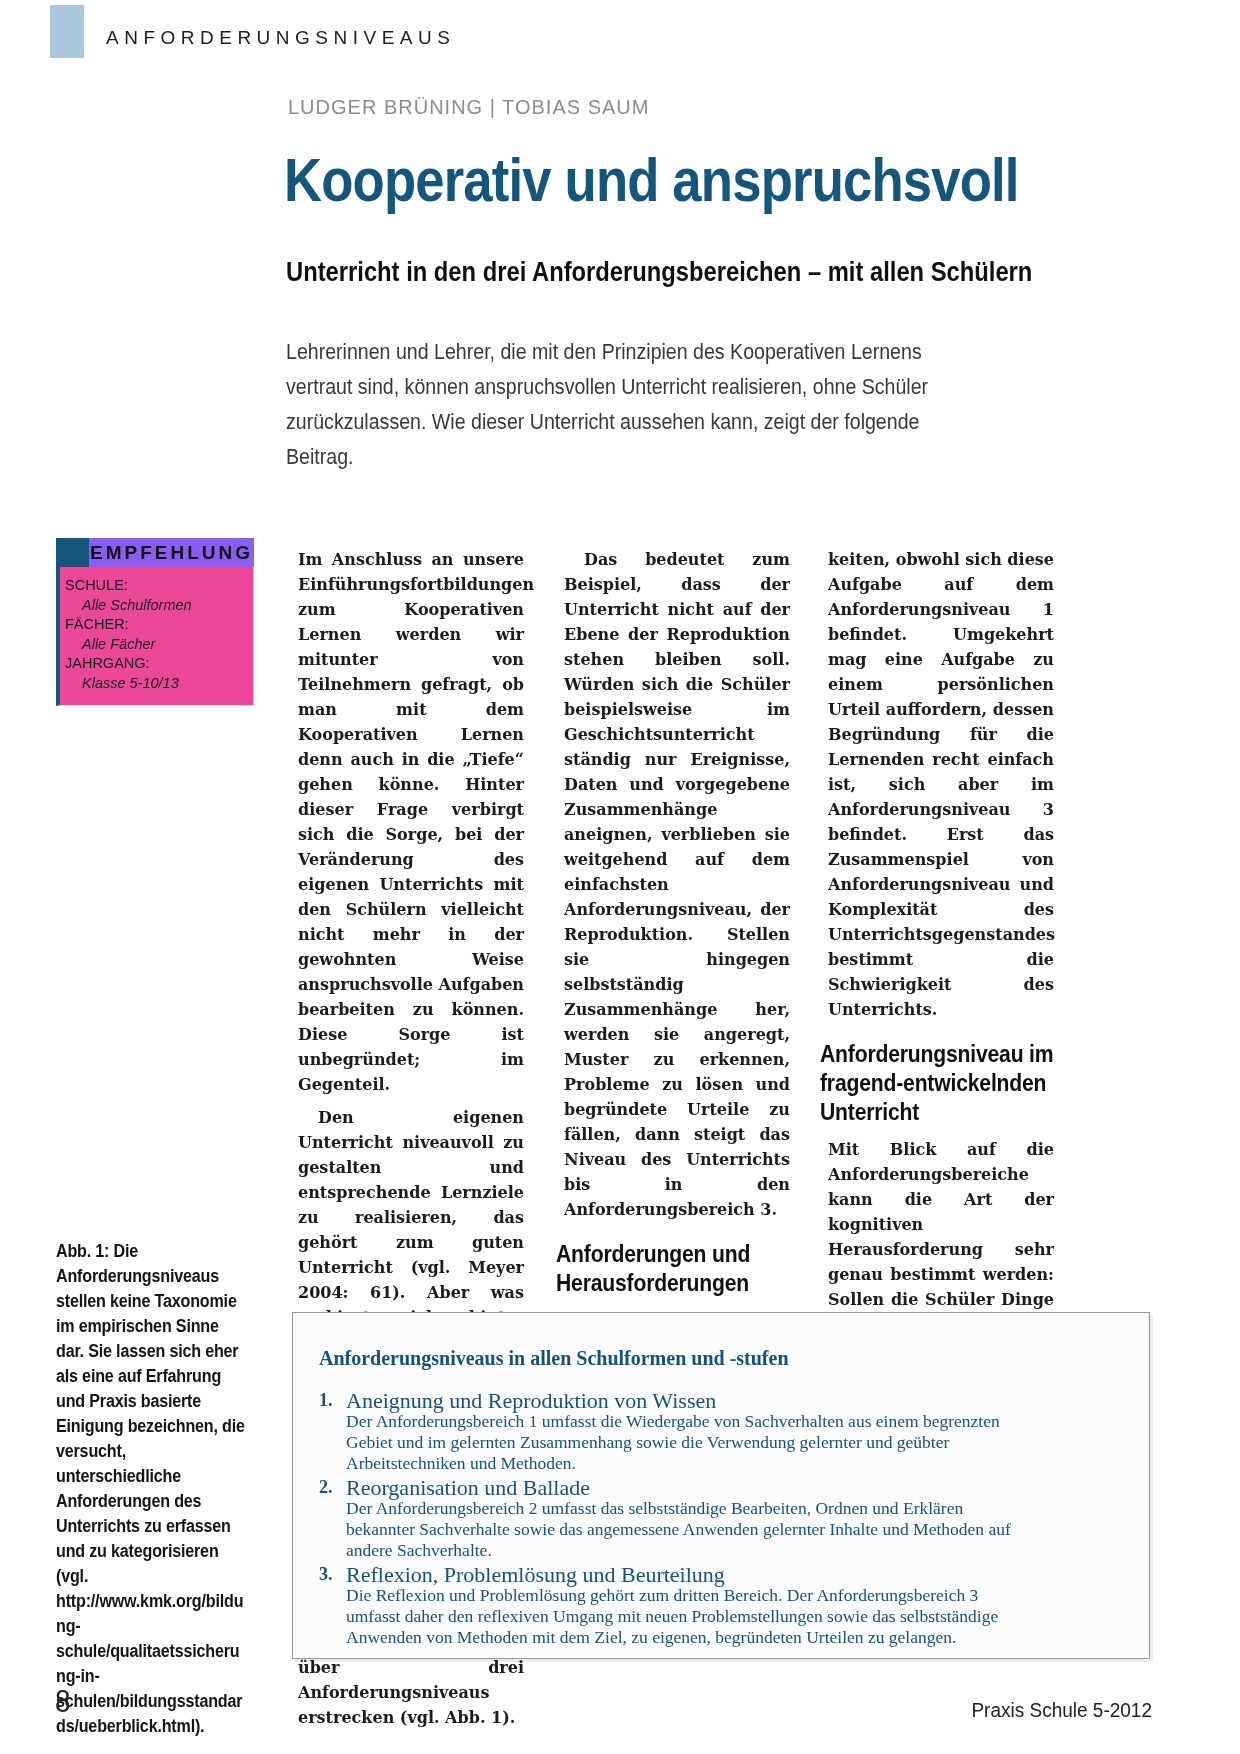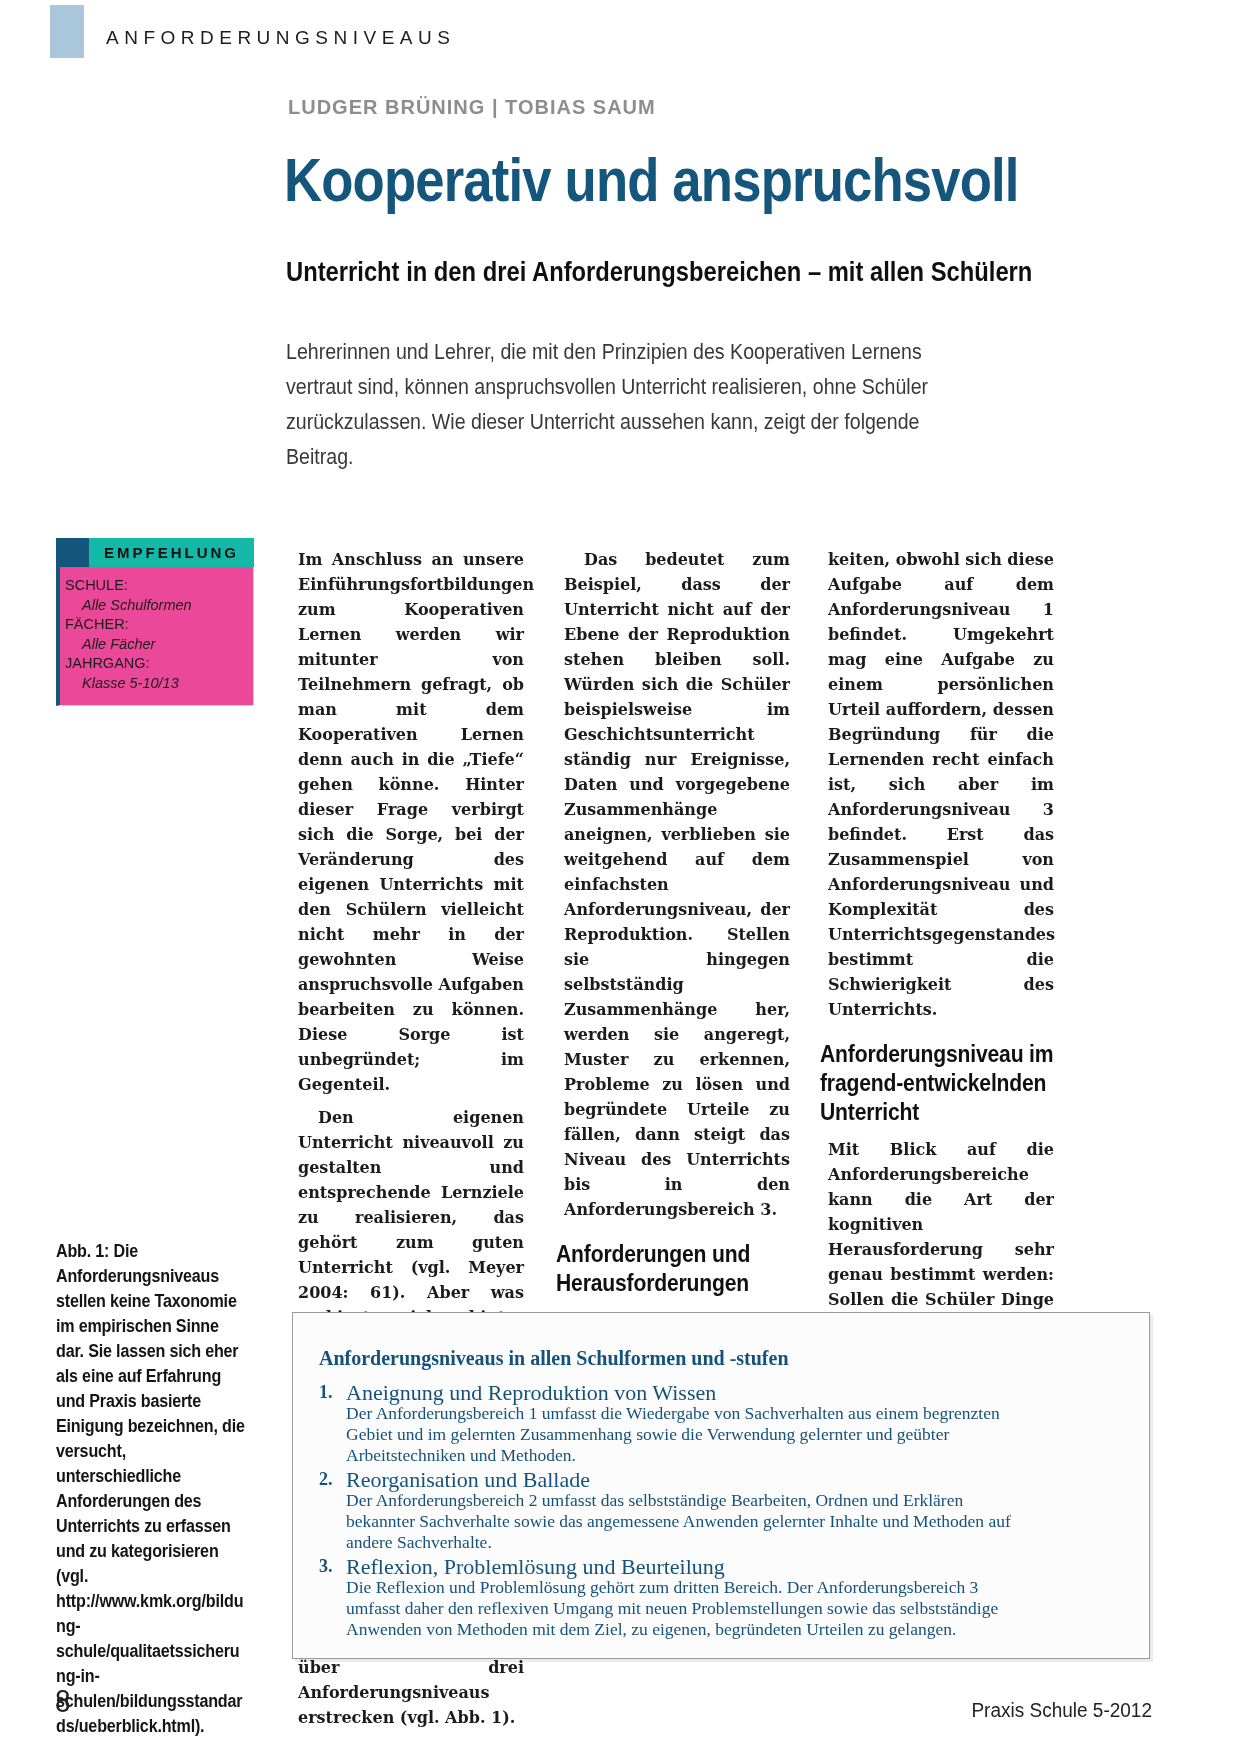--- a/index.html
+++ b/index.html
@@ -3,34 +3,34 @@
 <meta charset="utf-8">
 <style>
   html,body { margin:0; padding:0; background:#ffffff; }
   .page {
     position:relative; width:1240px; height:1754px; background:#ffffff;
     font-family:"Liberation Sans", sans-serif; overflow:hidden;
   }
   
   .kicker-square { position:absolute; left:50px; top:5px; width:34px; height:53px; background:#aac6da; }
   .kicker { position:absolute; left:106px; top:27px; font-size:19px; letter-spacing:5.5px; color:#1d1d1b; }
-  .authors { position:absolute; left:288px; top:96px; font-size:20px; font-weight:700; color:#8d8d8d; letter-spacing:1px; }
+  .authors { position:absolute; left:288px; top:96px; font-size:20px; font-weight:400; color:#8d8d8d; letter-spacing:1px; }
   .title { position:absolute; left:284px; top:144px; font-size:62px; font-weight:700; color:#15567d;
            white-space:nowrap; transform:scaleX(0.85); transform-origin:0 0; letter-spacing:-1px; }
   .subtitle { position:absolute; left:286px; top:257px; font-size:27px; font-weight:700; color:#0f0f0f;
               white-space:nowrap; transform:scaleX(0.88); transform-origin:0 0; }
   .lead { position:absolute; left:286px; top:334px; width:792px; font-size:22px; line-height:35px;
           color:#383838; transform:scaleX(0.89); transform-origin:0 0; }
 
   
   .rec-box { position:absolute; left:56px; top:538px; width:198px; }
   .rec-header { display:flex; height:29px; }
   .rec-square { width:33px; background:#15567d; flex:none; }
-  .rec-bar { flex:1; background:#14b8a6; display:flex; align-items:center; justify-content:center;
-             font-weight:700; font-size:15px; letter-spacing:3px; color:#111; }
+  .rec-bar { flex:1; background:#8b5cf6; display:flex; align-items:center; justify-content:center;
+             font-weight:700; font-size:19px; letter-spacing:3px; color:#111; }
   .rec-body { border-left:4px solid #15567d; border-right:1px solid #ccd6df; border-bottom:1px solid #ccd6df;
               background:#ec4899; padding:9px 4px 12px 5px; font-size:14.5px; line-height:19.5px; color:#1c1c1c; }
   .rec-value { padding-left:17px;font-style:italic; }
 
   
   .col { position:absolute; top:539px; width:242px; font-family:"DejaVu Serif", serif;
          font-size:16px; line-height:25px; text-align:justify; color:#1b1b1b; }
   .col1 { left:290px; } .col2 { left:556px; } .col3 { left:820px; }
   .col p { margin:8px;font-weight:bold; }
   .indent { text-indent:20px; }
@@ -40,21 +40,21 @@
 
   
   .caption { position:absolute; left:56px; top:1239px; width:208px; font-weight:700; font-size:17.5px;
              line-height:25px; color:#141414; transform:scaleX(0.92); transform-origin:0 0;
              overflow-wrap:break-word; letter-spacing:-0.2px; }
 
   
   .figure-box { position:absolute; left:292px; top:1312px; width:858px; height:347px; box-sizing:border-box;
                 background:#fcfcfc; border:1px solid #9b9b9b; box-shadow:3px 3px 0 rgba(0,0,0,0.08); }
   .fb-inner { padding:34px 0 0 26px; width:696px; font-family:"Liberation Serif", serif; color:#15527b; }
-  .fb-title { font-weight:700; font-size:20px; margin-bottom:12px; }
+  .fb-title { font-weight:700; font-size:20px; margin-bottom:20px; }
   .fb-item { display:flex; margin-bottom:3px; }
   .fb-num { width:27px; flex:none; font-size:18px; font-weight:700; line-height:21px; }
   .fb-content { flex:1; font-size:17.5px; line-height:21px; }
   .fb-item-title { font-weight:400; font-size:22px; }
   .fb-bold { font-weight:400; }
 
   
   .footer-num { position:absolute; left:55px; top:1684px; font-size:31px; color:#222;
                 transform:scaleX(0.9); transform-origin:0 0; }
   .footer-right { position:absolute; left:900px; top:1699px; width:252px; text-align:right; font-size:20px;

